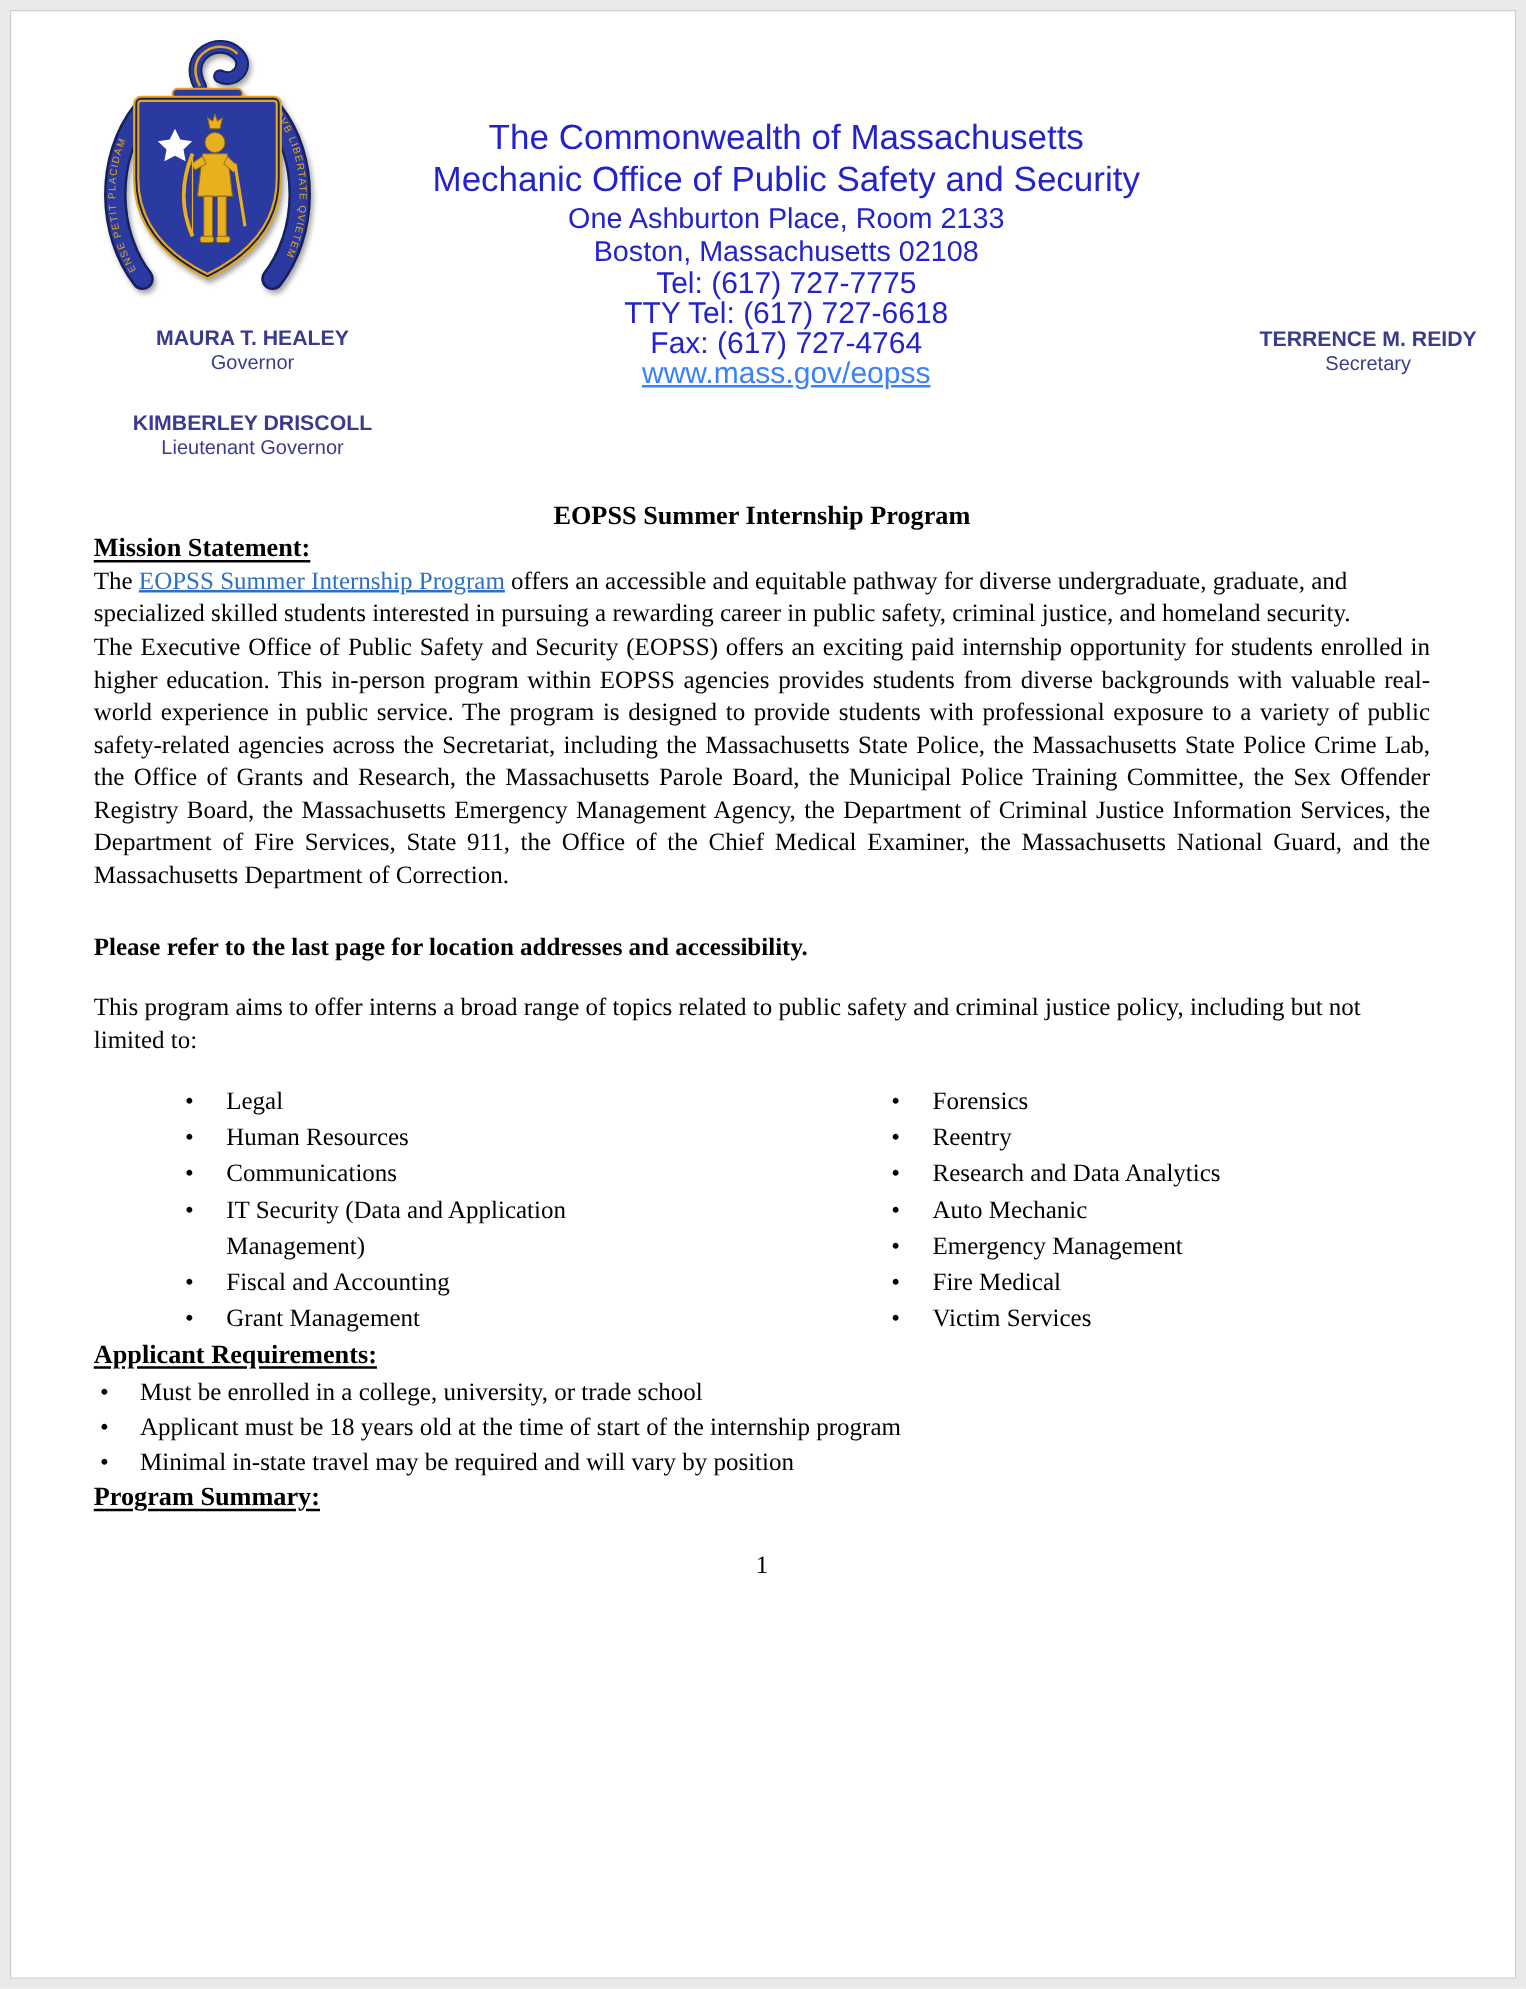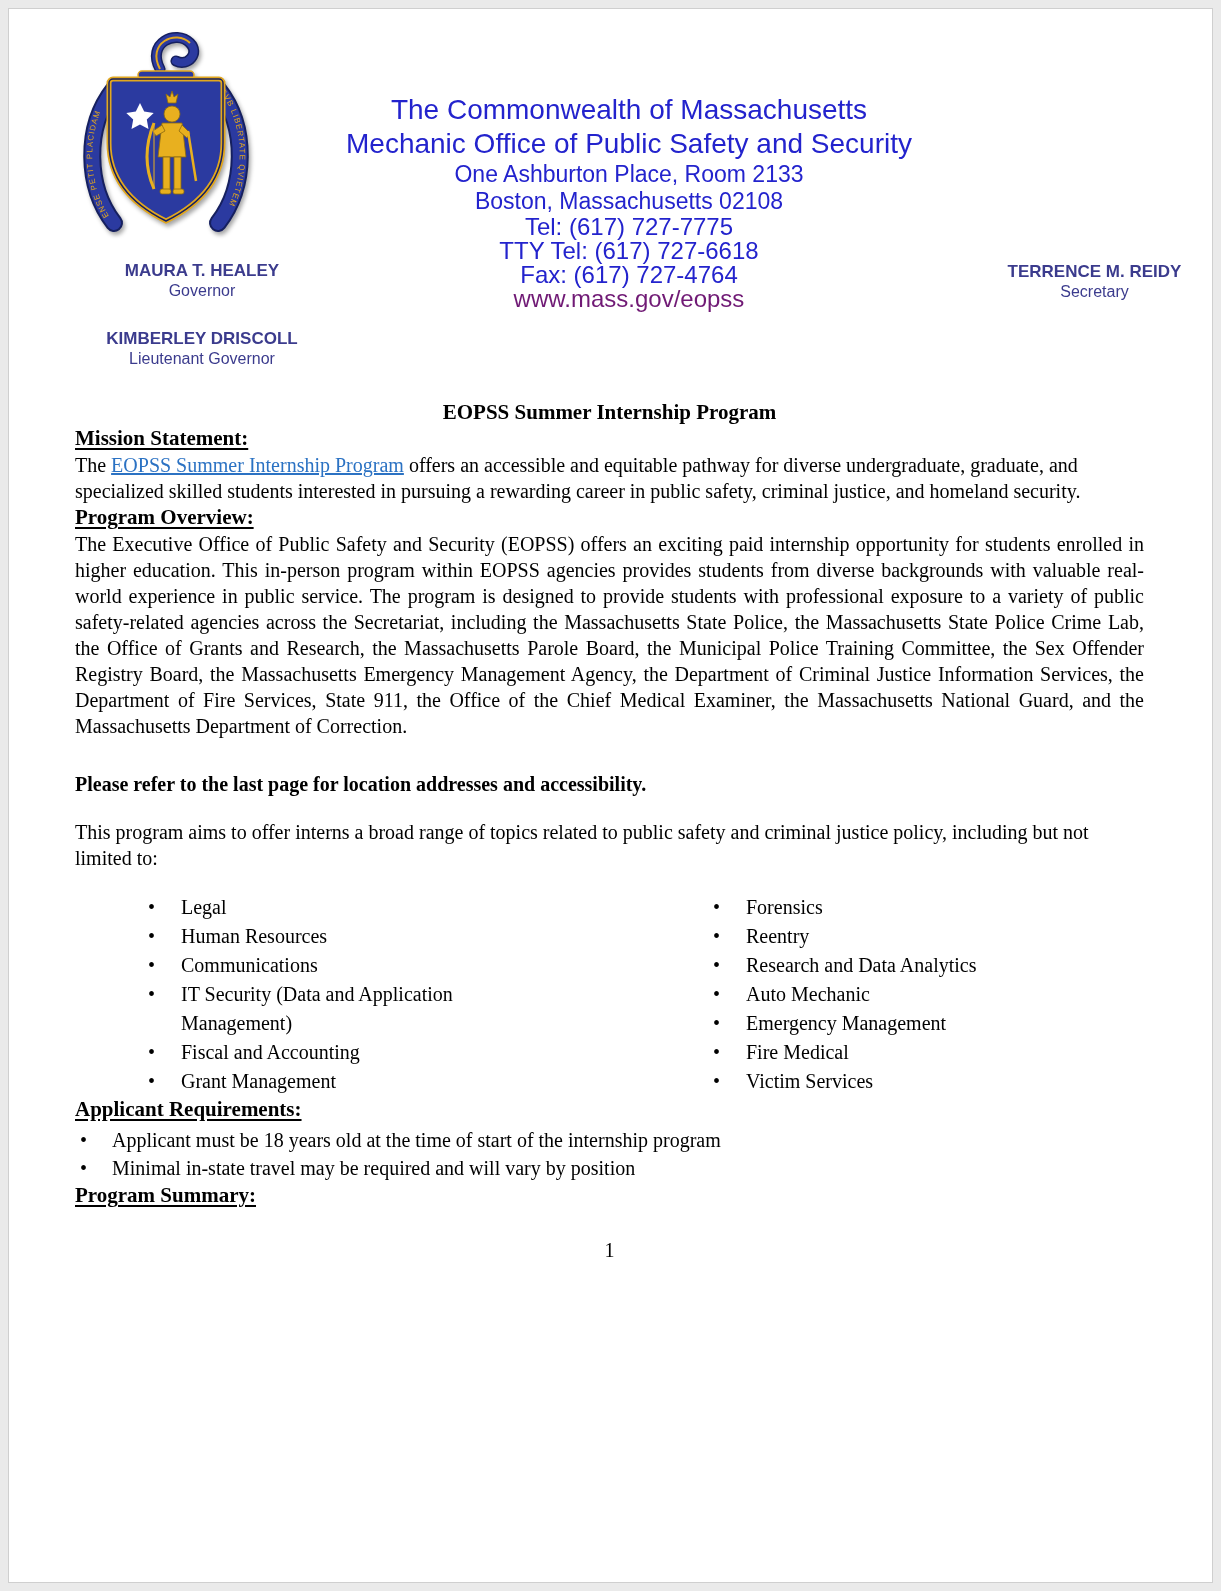--- a/index.html
+++ b/index.html
@@ -25,21 +25,21 @@
   }
   .org-block{
     position:absolute;left:250px;top:84px;width:740px;
     text-align:center;
     font-family:"Liberation Sans","DejaVu Sans",sans-serif;
     color:#2323cd;
   }
   .org-line-lg{font-size:28px;line-height:34px;}
   .org-line-md{font-size:23px;line-height:27px;}
   .org-line-sm{font-size:24px;line-height:24px;}
-  .org-link{color:#701a75;cursor:pointer;}
+  .org-link{color:#3b82f6;text-decoration:underline;cursor:pointer;}
   .official{
     position:absolute;
     font-family:"Liberation Sans","DejaVu Sans",sans-serif;
     color:#3b3b8d;text-align:center;
   }
   .official .name{font-weight:bold;font-size:17px;line-height:20px;}
   .official .role{font-size:16px;line-height:20px;}
   .gov-block{left:58px;top:252px;width:270px;}
   .ltgov-block{left:58px;top:320px;width:270px;}
   .sec-block{left:948px;top:253px;width:275px;}
@@ -153,21 +153,20 @@
     </div>
   </div>
 
   <div class="doc">
 
     <div class="doc-title">EOPSS Summer Internship Program</div>
 
     <h2 class="sec-heading mission-heading">Mission Statement:</h2>
     <p class="mission-para"><span>The </span><a class="mission-link">EOPSS Summer Internship Program</a><span> offers an accessible and equitable pathway for diverse undergraduate, graduate, and specialized skilled students interested in pursuing a rewarding career in public safety, criminal justice, and homeland security.</span></p>
 
-    <h2 class="sec-heading overview-heading">Program Overview:</h2>
     <p class="overview-para">The Executive Office of Public Safety and Security (EOPSS) offers an exciting paid internship opportunity for students enrolled in higher education. This in-person program within EOPSS agencies provides students from diverse backgrounds with valuable real-world experience in public service. The program is designed to provide students with professional exposure to a variety of public safety-related agencies across the Secretariat, including the Massachusetts State Police, the Massachusetts State Police Crime Lab, the Office of Grants and Research, the Massachusetts Parole Board, the Municipal Police Training Committee, the Sex Offender Registry Board, the Massachusetts Emergency Management Agency, the Department of Criminal Justice Information Services, the Department of Fire Services, State 911, the Office of the Chief Medical Examiner, the Massachusetts National Guard, and the Massachusetts Department of Correction.</p>
 
     <p class="note-line">Please refer to the last page for location addresses and accessibility.</p>
 
     <p class="topics-intro">This program aims to offer interns a broad range of topics related to public safety and criminal justice policy, including but not limited to:</p>
 
     <div class="topics-wrap">
       <div class="topics-col-left">
         <ul class="topics">
 
@@ -189,20 +188,21 @@
             <li><span>Emergency Management</span></li>
             <li><span>Fire Medical</span></li>
             <li><span>Victim Services</span></li>
           </ul>
       </div>
     </div>
 
     <h2 class="sec-heading req-heading">Applicant Requirements:</h2>
     <ul class="reqs">
 
+    <li><span>Must be enrolled in a college, university, or trade school</span></li>
         <li><span>Applicant must be 18 years old at the time of start of the internship program</span></li>
         <li><span>Minimal in-state travel may be required and will vary by position</span></li>
       </ul>
 
     <h2 class="sec-heading summary-heading">Program Summary:</h2>
 
     <div class="page-number">1</div>
   </div>
 </div>
 

